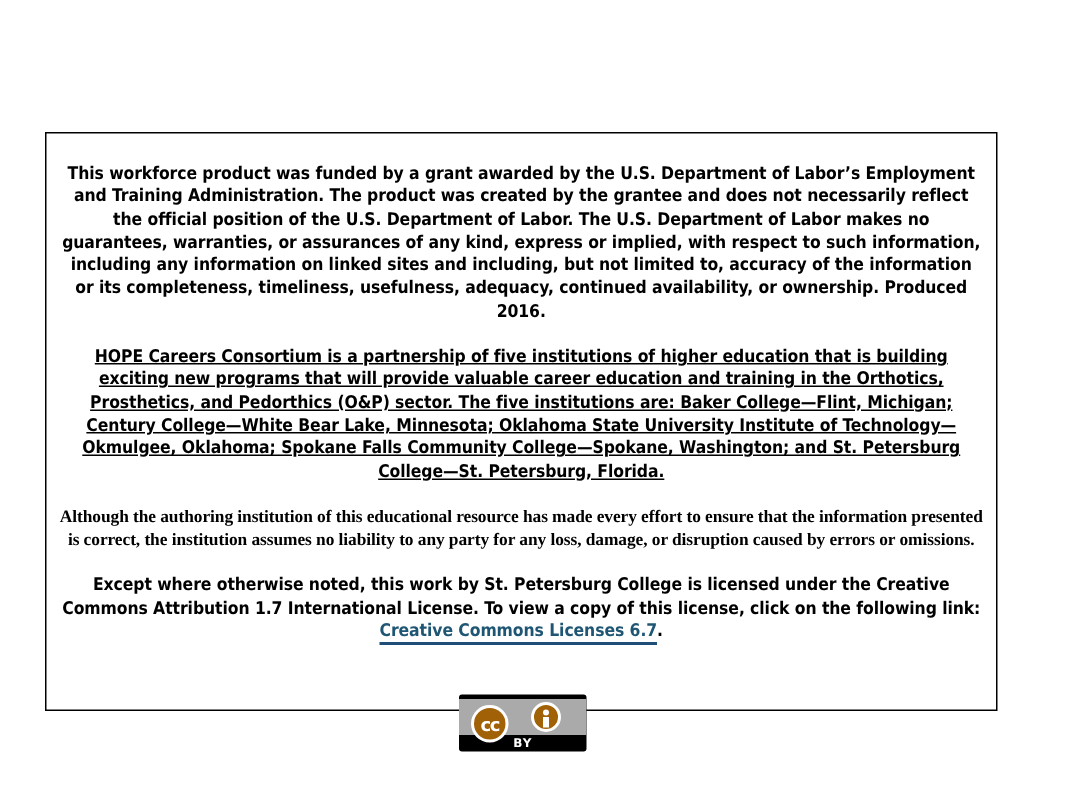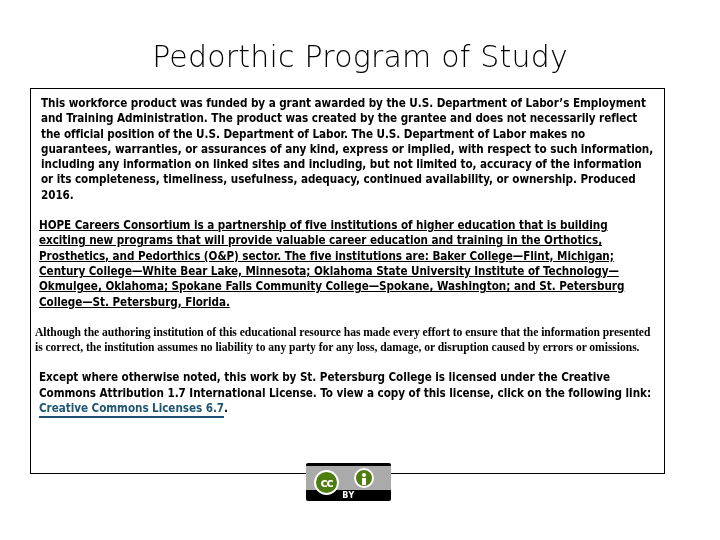--- a/index.html
+++ b/index.html
@@ -48,23 +48,23 @@
     height: 386px;
     border: 1.3px solid #000000;
     box-sizing: border-box;
     background: transparent;
   }
 
   
   #body-text {
     position: absolute;
     left: 33px;
-    top: 96px;
+    top: 108px;
     width: 629px;
-    text-align: left;
+    text-align: center;
     font-size: 11.6px;
     line-height: 15.3px;
     font-weight: 600;
     color: #000000;
     letter-spacing: -0.05px;
   }
   .para {
     margin: 0;
     padding: 0 4px;
   }
@@ -98,21 +98,21 @@
     position: absolute;
     left: 0;
     top: 3px;
     width: 85px;
     height: 24px;
     background: #aaaaaa;
   }
   .cc-glyph-circle {
     position: absolute;
     border-radius: 50%;
-    background: #4d7c0f;
+    background: #a16207;
     display: flex;
     align-items: center;
     justify-content: center;
     color: #ffffff;
     font-family: "DejaVu Sans", "Liberation Sans", sans-serif;
     font-weight: 700;
   }
   #cc-glyph-cc {
     left: 8px;
     top: 7px;
@@ -239,21 +239,20 @@
     font-weight: 700;
     letter-spacing: 0.2px;
     white-space: nowrap;
   }
 </style>
 </head>
 <body>
 
 <div id="slide">
 
-  <div id="slide-title">Pedorthic Program of Study</div>
 
   <div id="content-box"></div>
 
   <div id="body-text">
 
     <p class="para" id="paragraph-funding">This workforce product was funded by a grant awarded by the U.S. Department of Labor’s Employment and Training Administration. The product was created by the grantee and does not necessarily reflect the official position of the U.S. Department of Labor. The U.S. Department of Labor makes no guarantees, warranties, or assurances of any kind, express or implied, with respect to such information, including any information on linked sites and including, but not limited to, accuracy of the information or its completeness, timeliness, usefulness, adequacy, continued availability, or ownership. Produced 2016.</p>
 
     <div class="para-gap"></div>
 
     <p class="para" id="paragraph-consortium">HOPE Careers Consortium is a partnership of five institutions of higher education that is building exciting new programs that will provide valuable career education and training in the Orthotics, Prosthetics, and Pedorthics (O&amp;P) sector. The five institutions are: Baker College—Flint, Michigan; Century College—White Bear Lake, Minnesota; Oklahoma State University Institute of Technology—Okmulgee, Oklahoma; Spokane Falls Community College—Spokane, Washington; and St. Petersburg College—St. Petersburg, Florida.</p>

